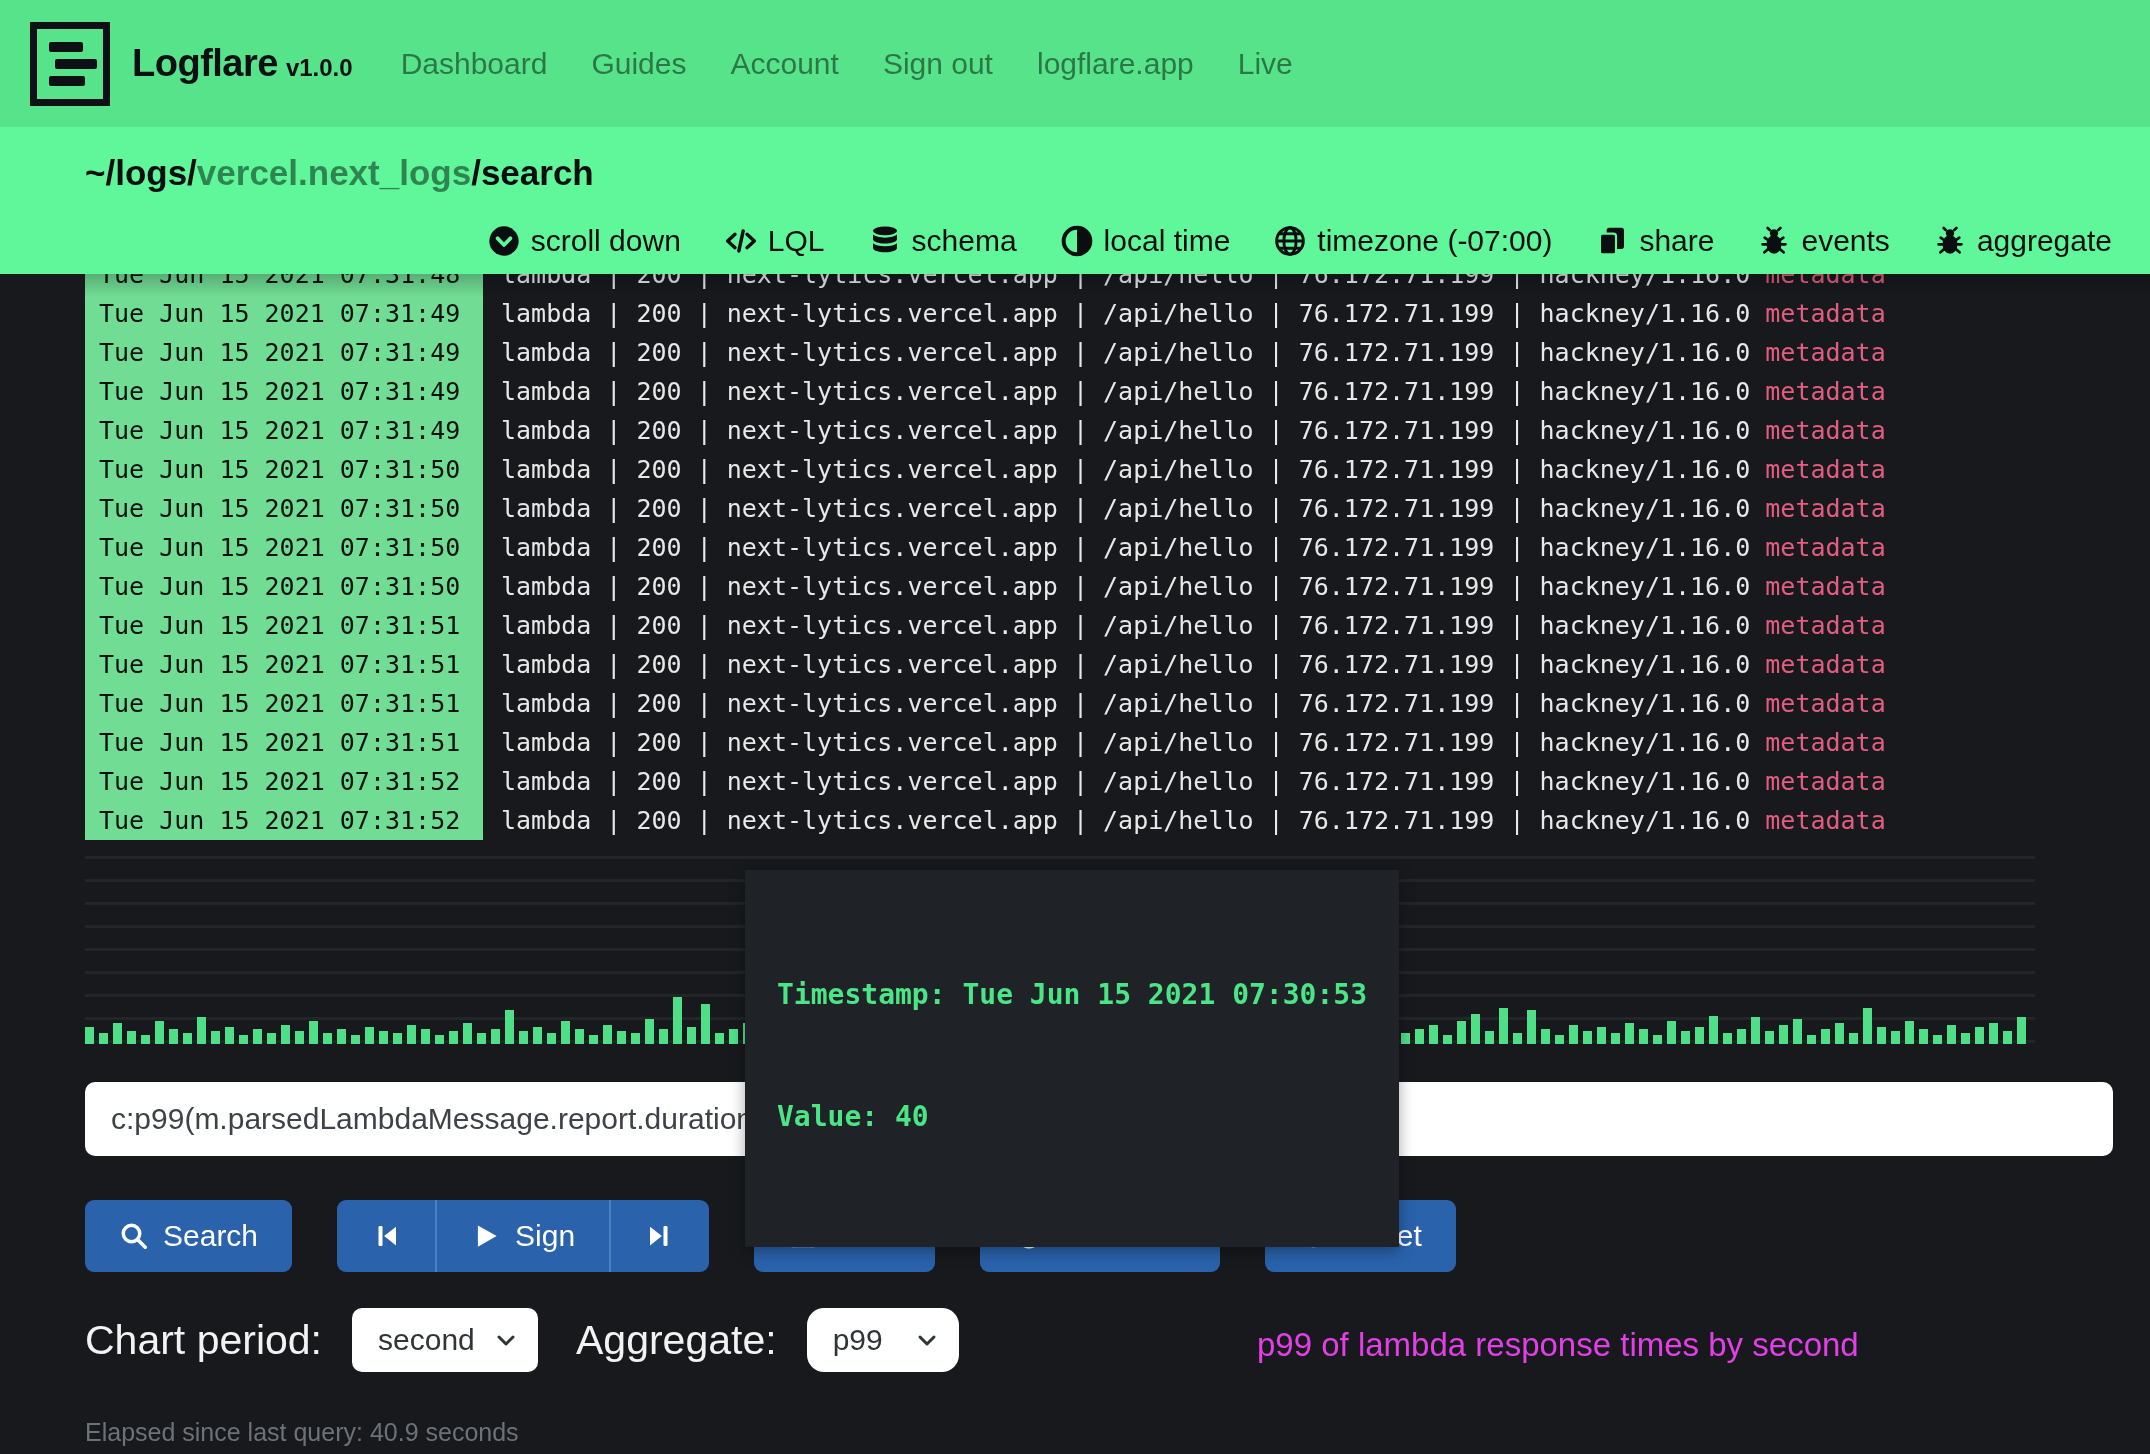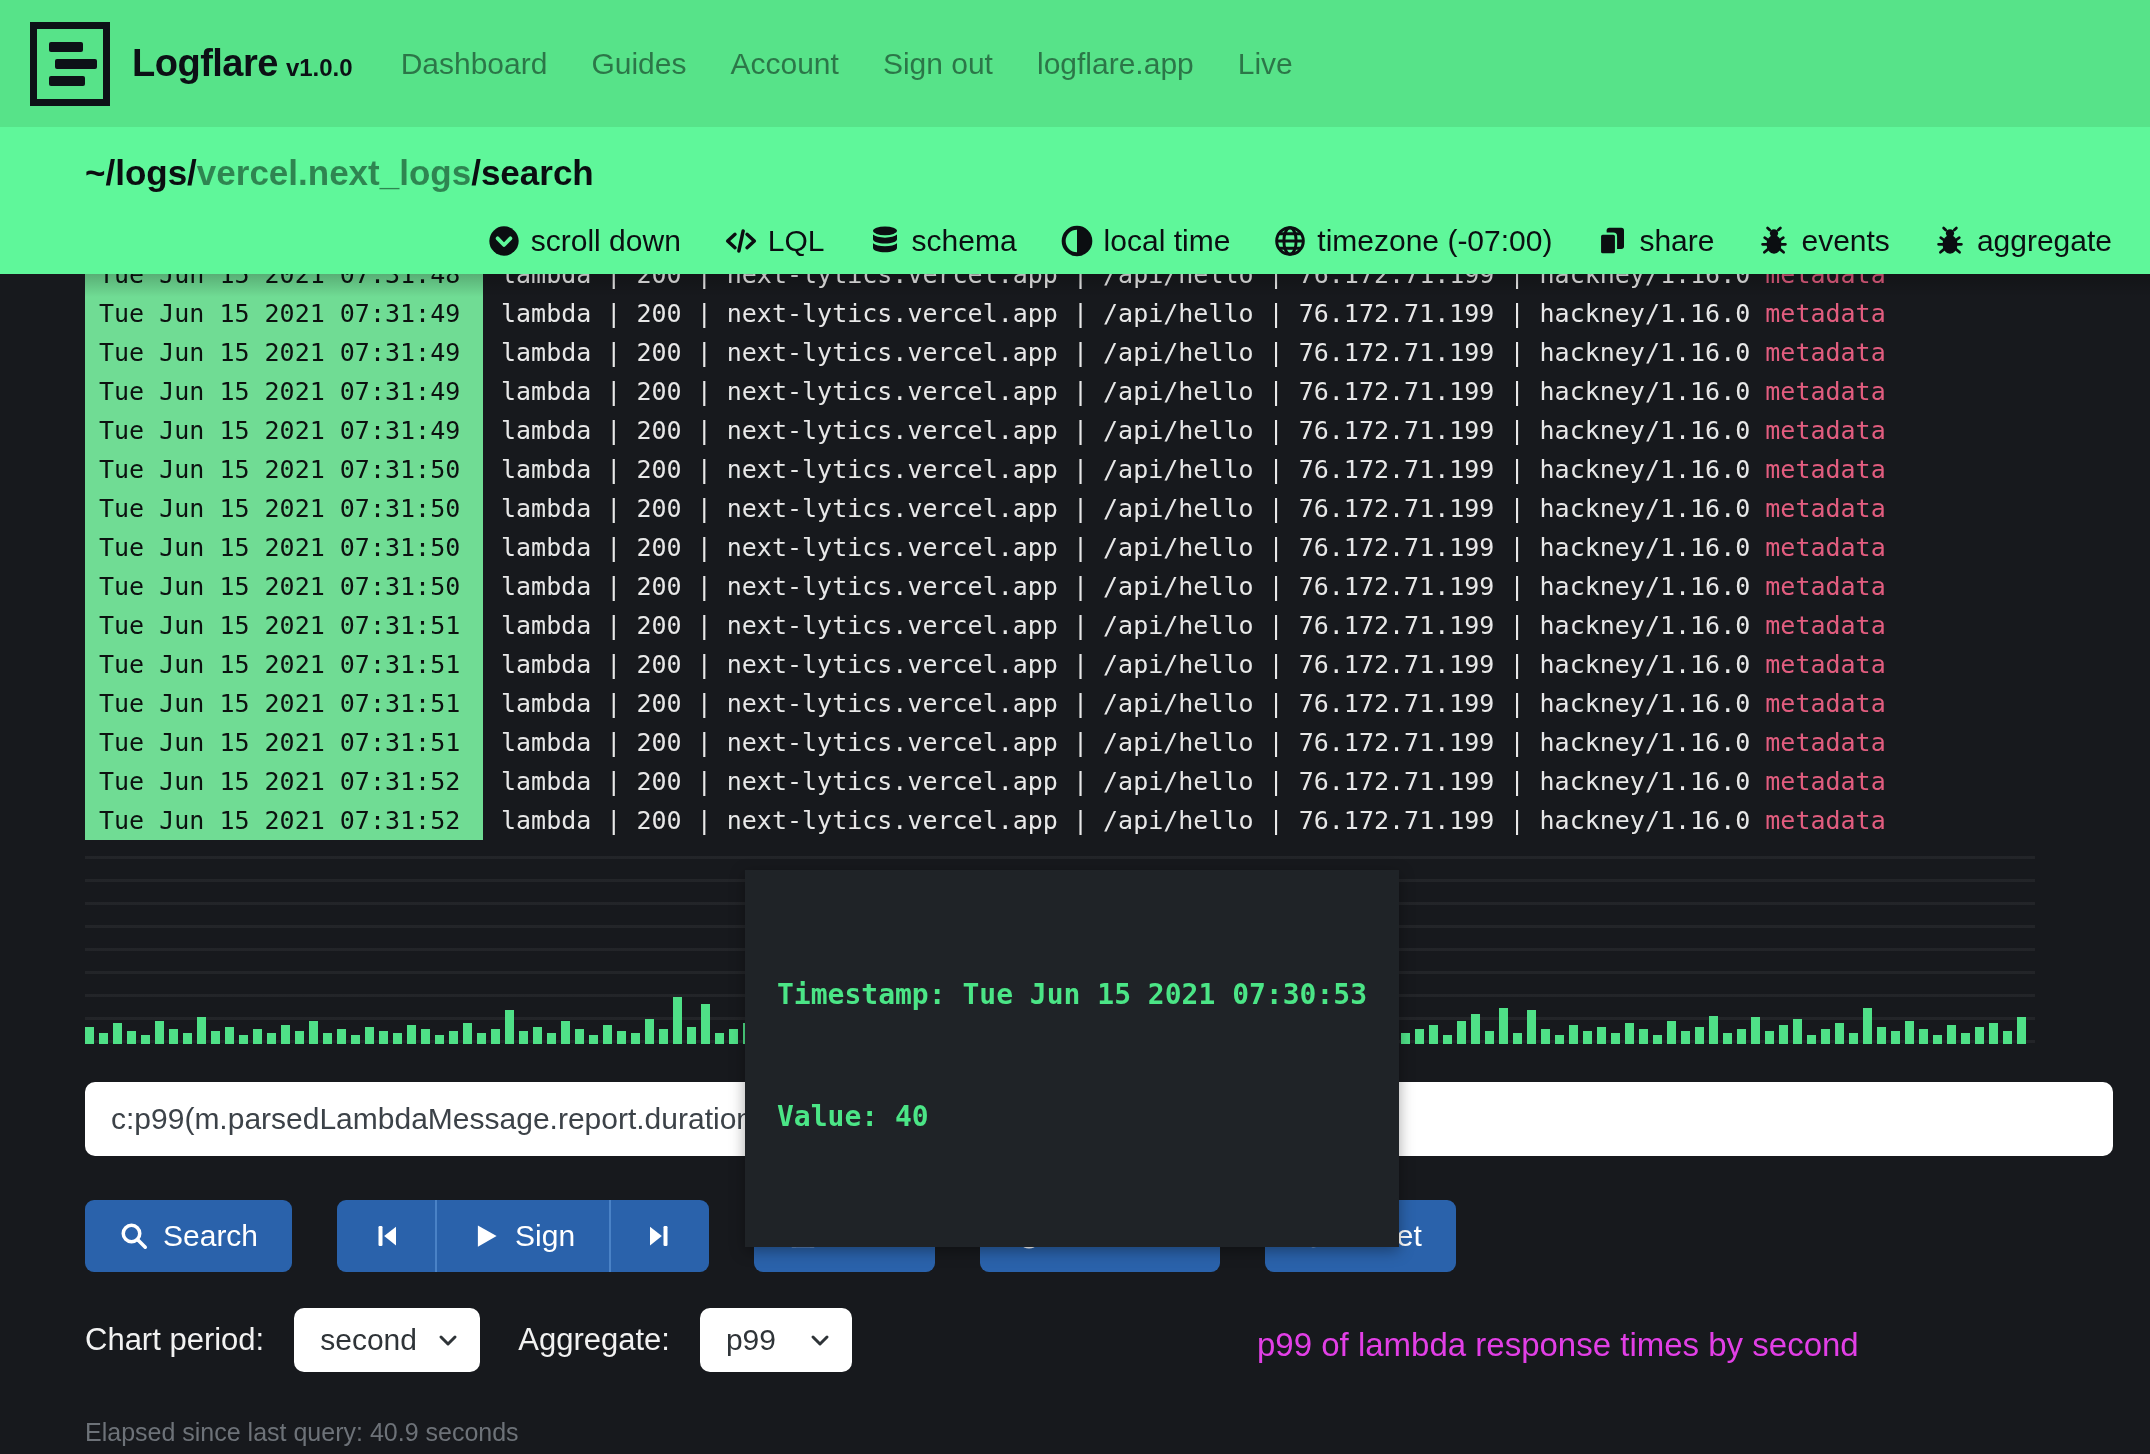--- a/index.html
+++ b/index.html
@@ -100,29 +100,29 @@
     height: 72px; border-radius: 9px; font-size: 30px; font-family: inherit;
     display: flex; align-items: center; gap: 14px; padding: 0 34px;
   }
   .btn svg { width: 30px; height: 30px; display: block; }
   .btn-group { display: flex; height: 72px; border-radius: 9px; overflow: hidden; }
   .btn-group .btn { border-radius: 0; }
   .btn-group .btn + .btn { border-left: 2px solid #4a82c6; }
 
   
   .controls { margin: 36px 0 0 85px; display: flex; align-items: center; position: relative; }
-  .ctl-label { font-size: 31px; color: #f2f2f2; }
+  .ctl-label { font-size: 41px; color: #f2f2f2; }
   .select {
     background: #fff; border-radius: 10px; height: 64px; cursor: pointer;
     display: flex; align-items: center; justify-content: space-between;
     font-size: 30px; color: #2f3438; padding: 0 20px 0 26px;
   }
   .select svg { width: 24px; height: 24px; }
   .sel-period { width: 186px; margin-left: 30px; }
-  .sel-agg    { width: 152px; margin-left: 30px; }
+  .sel-agg    { width: 152px; margin-left: 30px; border-radius: 17px; }
   .agg-label  { margin-left: 38px; }
   .chart-note {
     position: absolute; left: 1172px; top: 18px;
     font-size: 33px; color: #e23fe6;
   }
 
   .elapsed { margin: 46px 0 0 85px; font-size: 25px; color: #6d7278; }
 </style>
 </head>
 <body>

